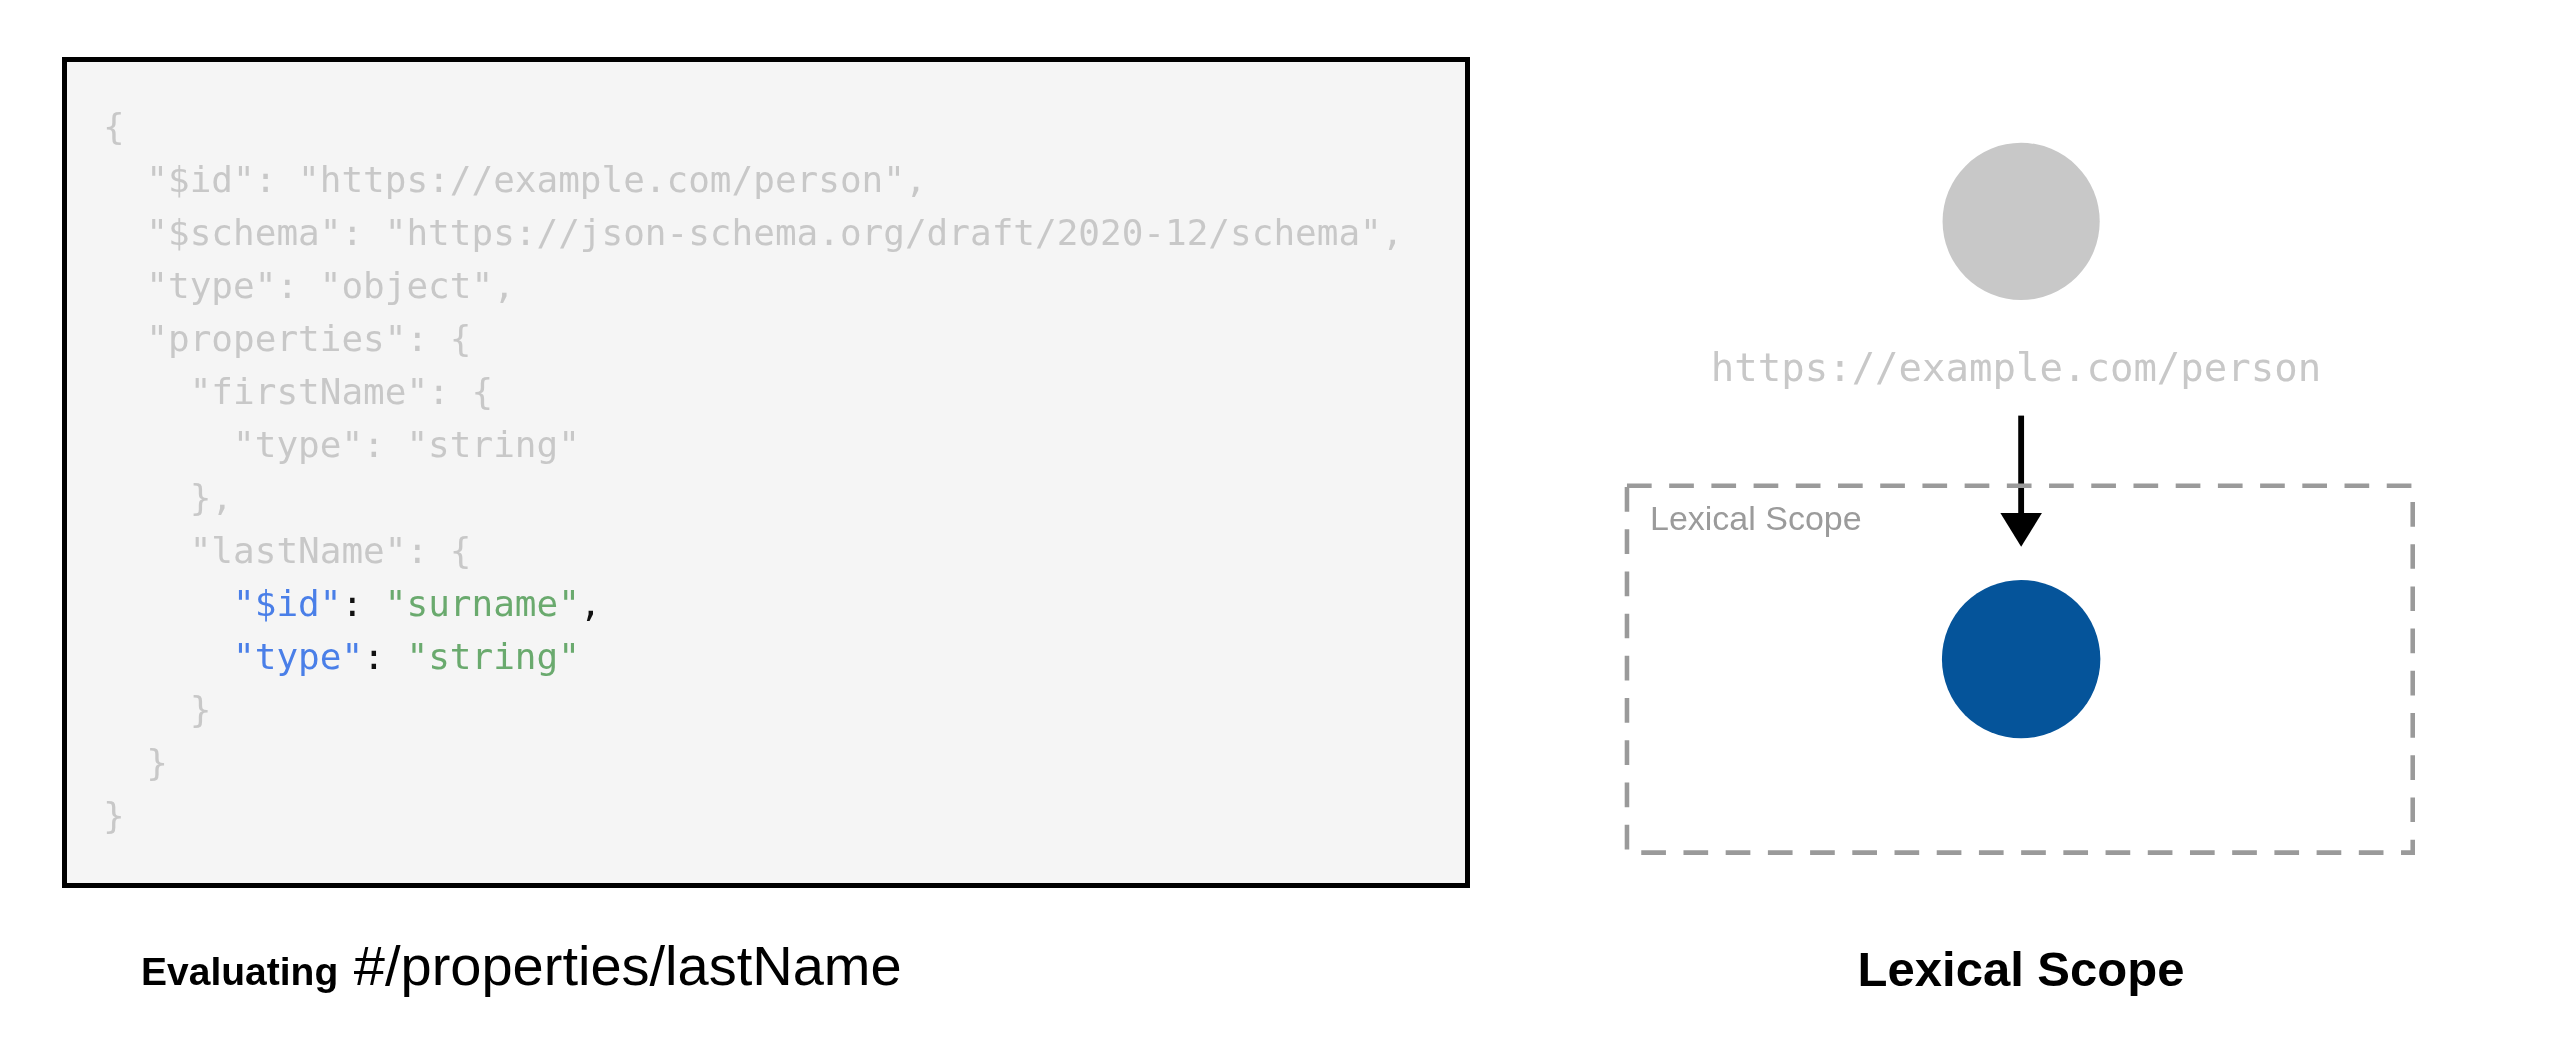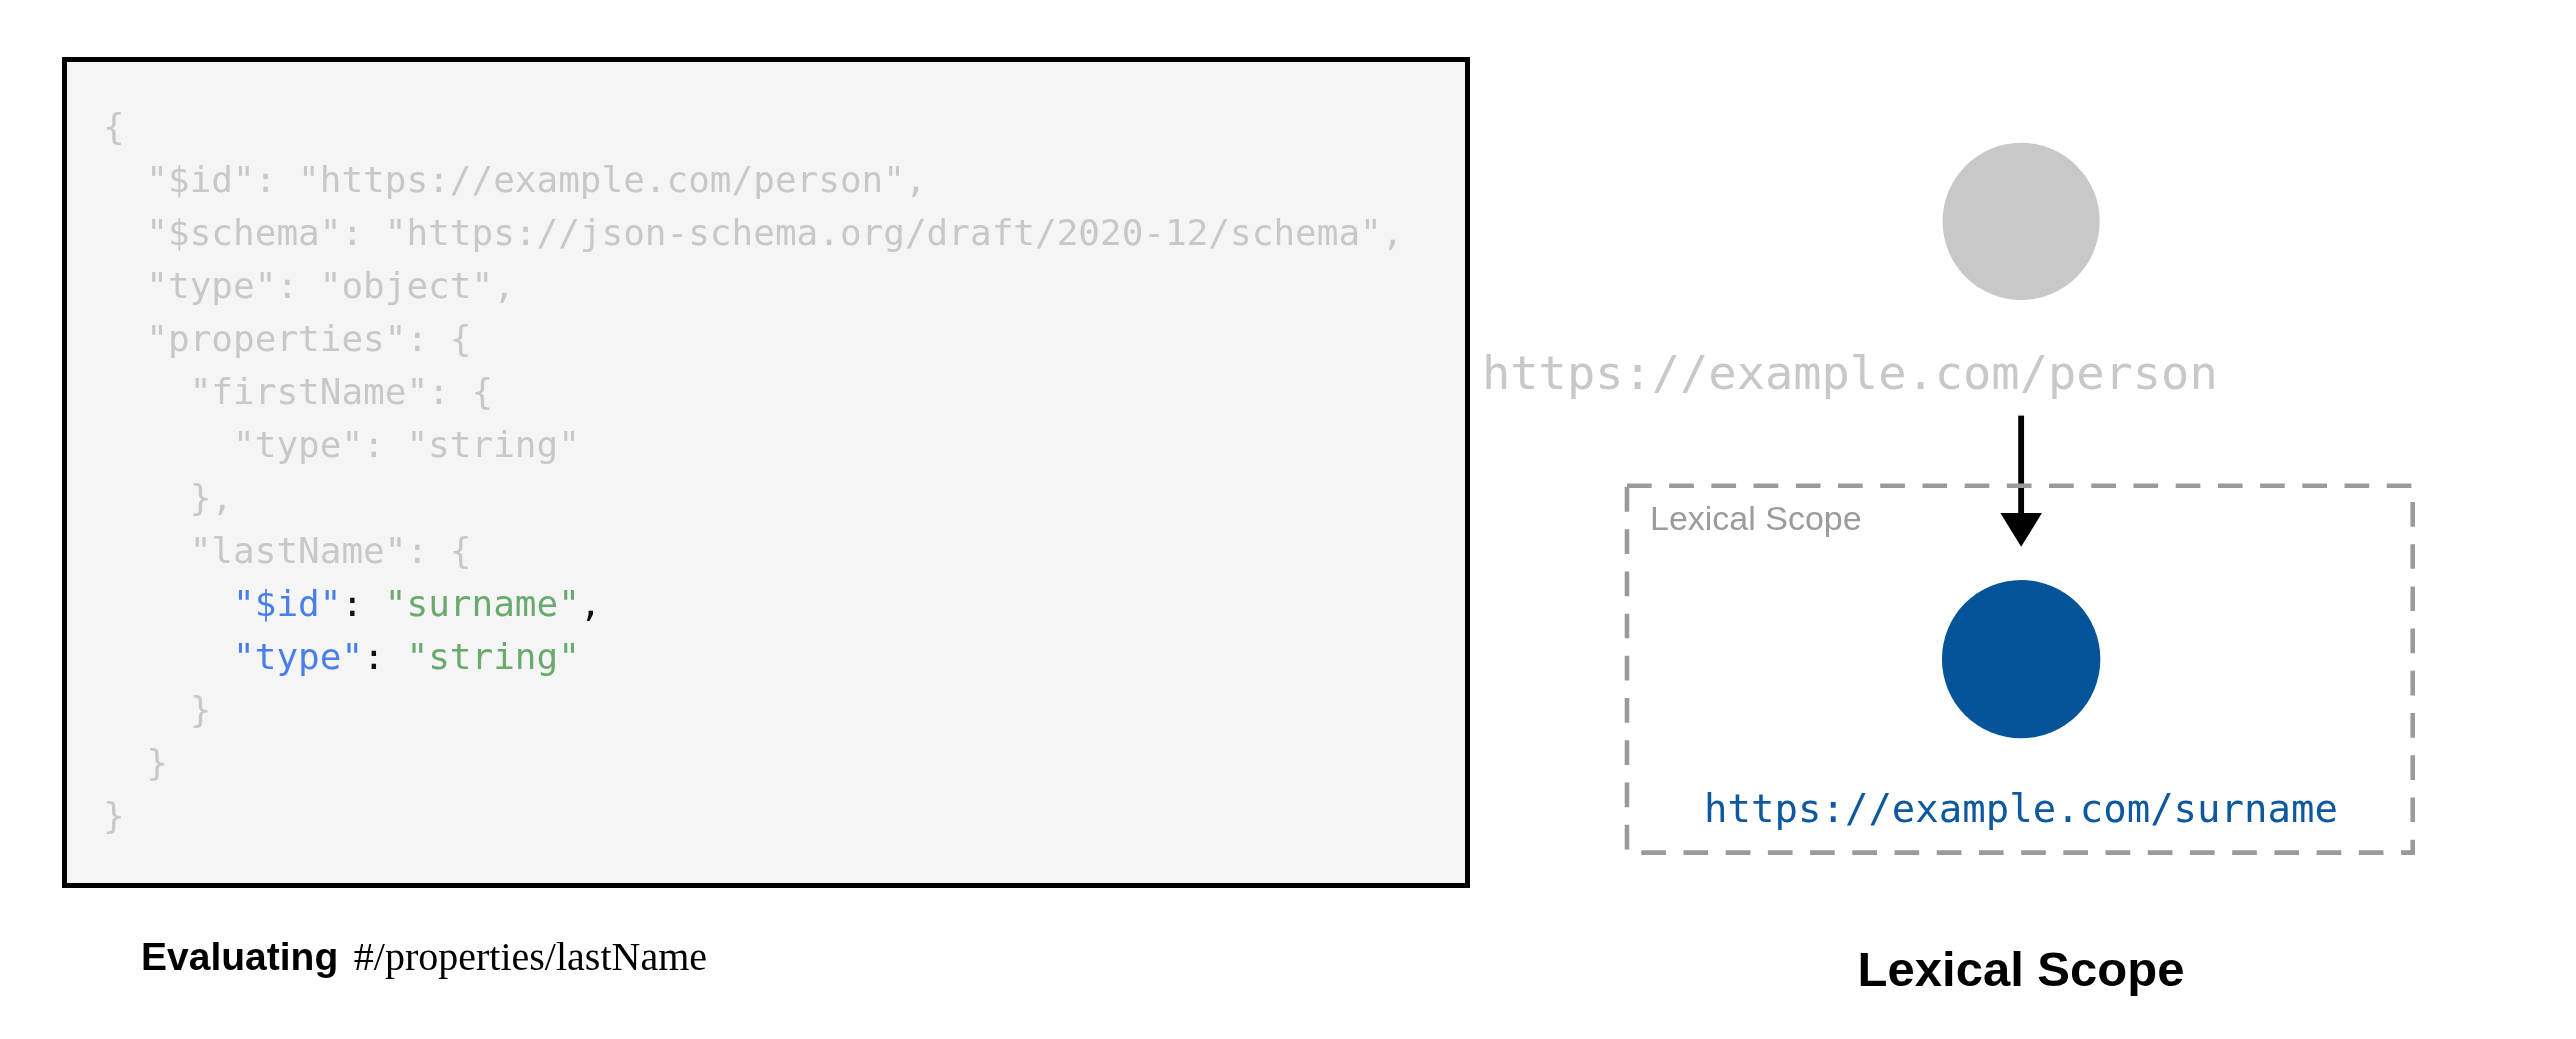--- a/index.html
+++ b/index.html
@@ -23,27 +23,27 @@
   .tok-punct { color:#111111; }
   .tok-dim   { color:#c8c8c8; }
   
   .caption-left {
     position:absolute; left:141px; top:933px; color:#000000; white-space:nowrap;
   }
   .caption-left .cap-bold {
     font-family:"Liberation Sans", sans-serif; font-weight:bold; font-size:39px;
   }
   .caption-left .cap-mono {
-    font-family:Liberation Serif, serif; font-size:40px; margin-left:15.6px;margin-top:48px;
+    font-family:Liberation Sans, sans-serif; font-size:56px; margin-left:15.6px;margin-top:48px;
   }
   
   .diagram-svg { position:absolute; left:0; top:0; width:2576px; height:1039px; }
   .person-url {
-    position:absolute; left:1482px; top:345px; width:948px; text-align:left;
-    font-family:"DejaVu Sans Mono", monospace; font-size:47px; color:#c8c8c8;
+    position:absolute; left:1542px; top:345px; width:948px; text-align:center;
+    font-family:"DejaVu Sans Mono", monospace; font-size:39px; color:#c8c8c8;
     white-space:nowrap;
   }
   .scope-label {
     position:absolute; left:1650px; top:499px;
     font-family:"Liberation Sans", sans-serif; font-size:34px; color:#9b9b9b;
     white-space:nowrap;
   }
   .surname-url {
     position:absolute; left:1547px; top:786px; width:948px; text-align:center;
     font-family:"DejaVu Sans Mono", monospace; font-size:39px; color:#0d589f;
@@ -84,17 +84,16 @@
   <svg class="diagram-svg" viewBox="0 0 3966 1600" xmlns="http://www.w3.org/2000/svg">
     <circle cx="3112" cy="341" r="121" fill="#c8c8c8"></circle>
     <line x1="3112" y1="640" x2="3112" y2="796" stroke="#000000" stroke-width="9"></line>
     <polygon points="3112,842 3080,790 3144,790" fill="#000000"></polygon>
     <rect x="2505" y="748" width="1210" height="565" fill="none" stroke="#9a9a9a" stroke-width="7" stroke-dasharray="38 27"></rect>
     <circle cx="3112" cy="1015" r="122" fill="#05549a"></circle>
   </svg>
 
   <div class="person-url">https://example.com/person</div>
   <div class="scope-label">Lexical Scope</div>
-  <div class="surname-url">https://example.com/surname</div>
   <div class="caption-right">Lexical Scope</div>
 
 </div>
 
 
 </body></html>

